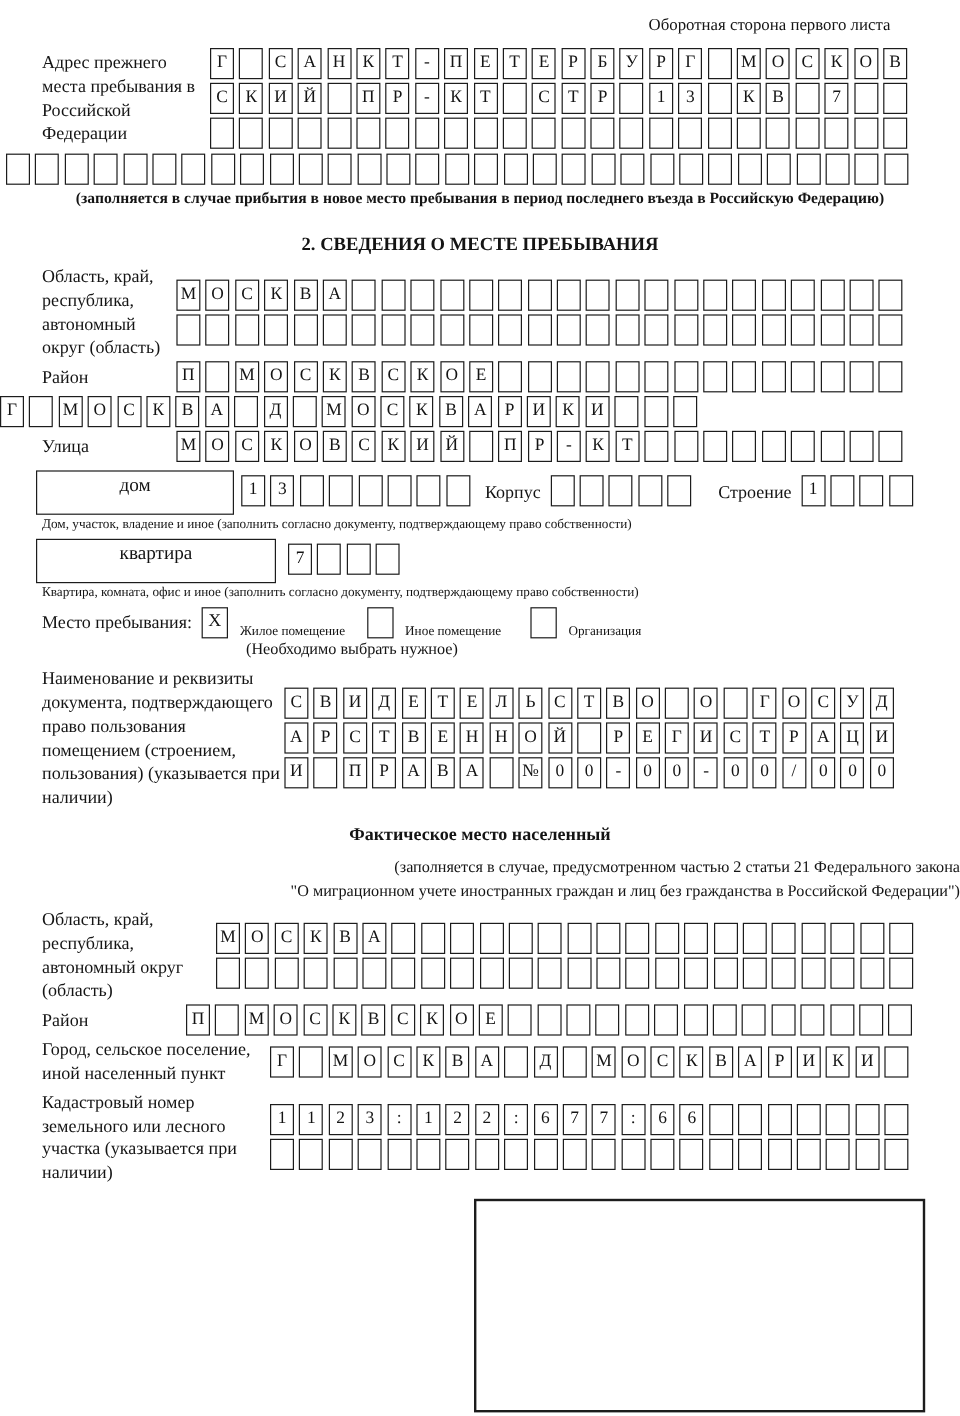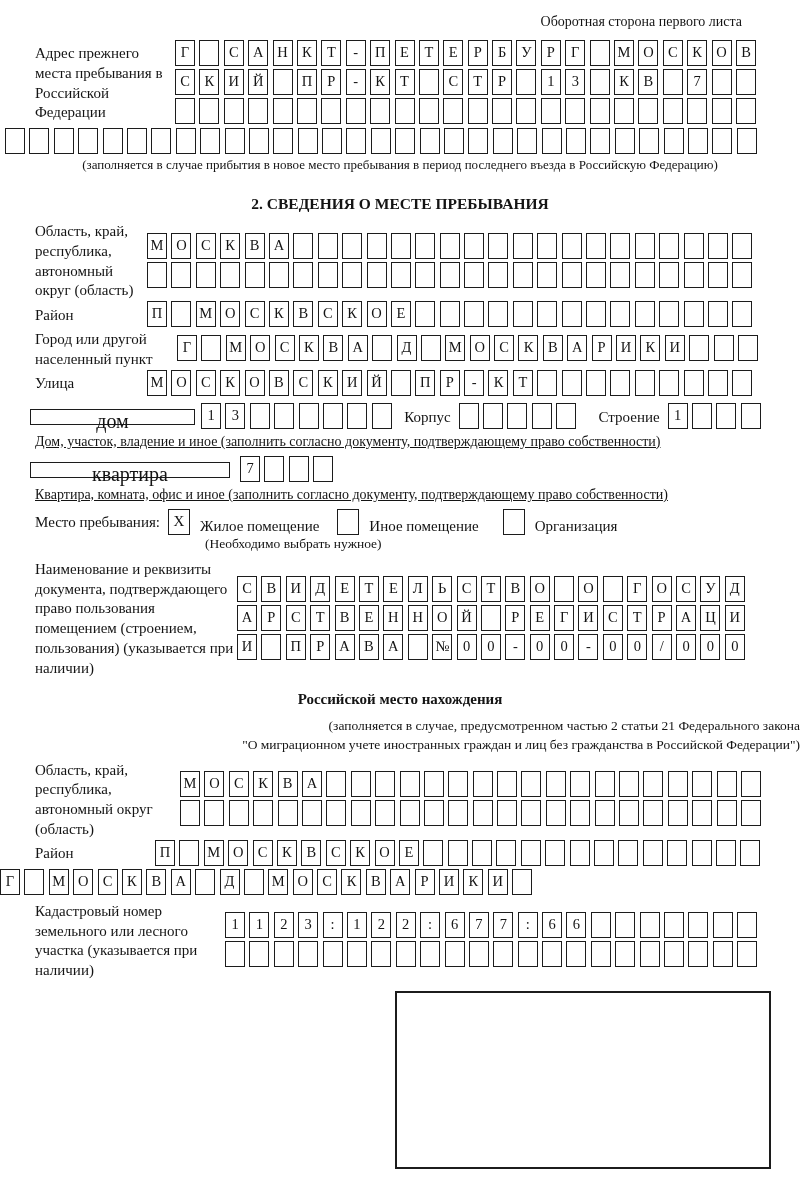--- a/index.html
+++ b/index.html
@@ -14,32 +14,32 @@
   .w-street{width:147px;}
   .w-region3{width:180px;}
   .w-district3{width:155px;}
   .w-city3{width:225px;}
   .w-cad{width:225px;}
   .w-doc{width:237px;}
   .cellrow{white-space:nowrap;margin-bottom:3px;height:26px;}
   .cell{display:inline-block;box-sizing:border-box;width:20px;height:26px;border:1.6px solid #1c1c1c;
         margin-right:4.4px;text-align:center;font-size:14.5px;line-height:23px;vertical-align:top;}
   .fullrow{margin-left:5px;margin-top:1px;}
-  .cap{text-align:center;font-size:13px;margin-top:2px;}
+  .cap{text-align:center;font-size:13px;margin-top:2px;font-weight:bold;}
   .hdr2{text-align:center;font-weight:700;font-size:15.5px;margin:22px 0 9px;}
-  .labelbox{box-sizing:border-box;border:1.6px solid #1c1c1c;height:16px;text-align:center;
-            font-size:20px;line-height:23px;flex:none;}
+  .labelbox{box-sizing:border-box;border:1.6px solid #1c1c1c;height:37px;text-align:center;
+            font-size:16px;line-height:23px;flex:none;}
   .lb-house{width:165px;margin-left:30px;margin-right:6px;}
   .lb-apt{width:200px;margin-left:30px;margin-right:10px;font-family:Liberation Serif, serif;}
   .inline-lab{font-size:15px;line-height:26px;flex:none;}
-  .note-left{margin-left:35px;font-size:14px;margin-top:2px;margin-bottom:6px;text-decoration:underline;}
+  .note-left{margin-left:35px;font-size:11px;margin-top:2px;margin-bottom:6px;}
   .stay{display:flex;align-items:flex-end;margin-left:35px;margin-top:4px;}
   .cb{display:inline-block;box-sizing:border-box;width:22px;height:26px;border:1.6px solid #1c1c1c;
       text-align:center;font-size:15px;line-height:23px;flex:none;}
-  .stay .opt{font-size:15px;margin-left:10px;}
+  .stay .opt{font-size:11px;margin-left:10px;}
   .m8{margin-left:8px;} .m18{margin-left:18px;} .m24{margin-left:24px;}
   .choose-note{margin-left:205px;font-size:13.5px;margin-top:1px;margin-bottom:8px;}
   .fact-hdr{text-align:center;font-weight:700;font-size:15px;margin:12px 0 8px;}
   .fact-cap{text-align:right;font-size:13.5px;line-height:1.45;}
   .stamp-box{width:372px;height:174px;border:2px solid #1c1c1c;margin:10px 0 6px 395px;}
   .stamp-cap{width:405px;margin-left:380px;text-align:center;font-size:13.5px;line-height:1.5;}
   .mt6{margin-top:6px;} .mt4{margin-top:4px;} .mt10{margin-top:10px;}
 </style>
 </head>
 <body>
@@ -66,21 +66,20 @@
     <div class="cellrow"><span class="cell"></span><span class="cell"></span><span class="cell"></span><span class="cell"></span><span class="cell"></span><span class="cell"></span><span class="cell"></span><span class="cell"></span><span class="cell"></span><span class="cell"></span><span class="cell"></span><span class="cell"></span><span class="cell"></span><span class="cell"></span><span class="cell"></span><span class="cell"></span><span class="cell"></span><span class="cell"></span><span class="cell"></span><span class="cell"></span><span class="cell"></span><span class="cell"></span><span class="cell"></span><span class="cell"></span><span class="cell"></span></div>
   </div>
 </div>
 
 <div class="row">
   <div class="lab w-district">Район</div>
   <div class="cellrow"><span class="cell">П</span><span class="cell"></span><span class="cell">М</span><span class="cell">О</span><span class="cell">С</span><span class="cell">К</span><span class="cell">В</span><span class="cell">С</span><span class="cell">К</span><span class="cell">О</span><span class="cell">Е</span><span class="cell"></span><span class="cell"></span><span class="cell"></span><span class="cell"></span><span class="cell"></span><span class="cell"></span><span class="cell"></span><span class="cell"></span><span class="cell"></span><span class="cell"></span><span class="cell"></span><span class="cell"></span><span class="cell"></span><span class="cell"></span></div>
 </div>
 
 <div class="row">
-  <div class="lab w-city2">Город или другой населенный пункт</div>
   <div class="cellrow"><span class="cell">Г</span><span class="cell"></span><span class="cell">М</span><span class="cell">О</span><span class="cell">С</span><span class="cell">К</span><span class="cell">В</span><span class="cell">А</span><span class="cell"></span><span class="cell">Д</span><span class="cell"></span><span class="cell">М</span><span class="cell">О</span><span class="cell">С</span><span class="cell">К</span><span class="cell">В</span><span class="cell">А</span><span class="cell">Р</span><span class="cell">И</span><span class="cell">К</span><span class="cell">И</span><span class="cell"></span><span class="cell"></span><span class="cell"></span></div>
 </div>
 
 <div class="row">
   <div class="lab w-street">Улица</div>
   <div class="cellrow"><span class="cell">М</span><span class="cell">О</span><span class="cell">С</span><span class="cell">К</span><span class="cell">О</span><span class="cell">В</span><span class="cell">С</span><span class="cell">К</span><span class="cell">И</span><span class="cell">Й</span><span class="cell"></span><span class="cell">П</span><span class="cell">Р</span><span class="cell">-</span><span class="cell">К</span><span class="cell">Т</span><span class="cell"></span><span class="cell"></span><span class="cell"></span><span class="cell"></span><span class="cell"></span><span class="cell"></span><span class="cell"></span><span class="cell"></span><span class="cell"></span></div>
 </div>
 
 <div class="row mt4">
   <div class="labelbox lb-house">дом</div>
@@ -111,38 +110,39 @@
 
 <div class="row">
   <div class="lab w-doc">Наименование и реквизиты документа, подтверждающего право пользования помещением (строением, пользования) (указывается при наличии)</div>
   <div>
     <div class="cellrow"><span class="cell">С</span><span class="cell">В</span><span class="cell">И</span><span class="cell">Д</span><span class="cell">Е</span><span class="cell">Т</span><span class="cell">Е</span><span class="cell">Л</span><span class="cell">Ь</span><span class="cell">С</span><span class="cell">Т</span><span class="cell">В</span><span class="cell">О</span><span class="cell"></span><span class="cell">О</span><span class="cell"></span><span class="cell">Г</span><span class="cell">О</span><span class="cell">С</span><span class="cell">У</span><span class="cell">Д</span></div>
     <div class="cellrow"><span class="cell">А</span><span class="cell">Р</span><span class="cell">С</span><span class="cell">Т</span><span class="cell">В</span><span class="cell">Е</span><span class="cell">Н</span><span class="cell">Н</span><span class="cell">О</span><span class="cell">Й</span><span class="cell"></span><span class="cell">Р</span><span class="cell">Е</span><span class="cell">Г</span><span class="cell">И</span><span class="cell">С</span><span class="cell">Т</span><span class="cell">Р</span><span class="cell">А</span><span class="cell">Ц</span><span class="cell">И</span></div>
     <div class="cellrow"><span class="cell">И</span><span class="cell"></span><span class="cell">П</span><span class="cell">Р</span><span class="cell">А</span><span class="cell">В</span><span class="cell">А</span><span class="cell"></span><span class="cell">№</span><span class="cell">0</span><span class="cell">0</span><span class="cell">-</span><span class="cell">0</span><span class="cell">0</span><span class="cell">-</span><span class="cell">0</span><span class="cell">0</span><span class="cell">/</span><span class="cell">0</span><span class="cell">0</span><span class="cell">0</span></div>
   </div>
 </div>
 
-<div class="fact-hdr">Российской место нахождения</div>
+<div class="fact-hdr">Фактическое место населенный</div>
 <div class="fact-cap">(заполняется в случае, предусмотренном частью 2 статьи 21 Федерального закона</div>
 <div class="fact-cap">"О миграционном учете иностранных граждан и лиц без гражданства в Российской Федерации")</div>
 
 <div class="row mt6">
   <div class="lab w-region3">Область, край, республика, автономный округ (область)</div>
   <div>
     <div class="cellrow"><span class="cell">М</span><span class="cell">О</span><span class="cell">С</span><span class="cell">К</span><span class="cell">В</span><span class="cell">А</span><span class="cell"></span><span class="cell"></span><span class="cell"></span><span class="cell"></span><span class="cell"></span><span class="cell"></span><span class="cell"></span><span class="cell"></span><span class="cell"></span><span class="cell"></span><span class="cell"></span><span class="cell"></span><span class="cell"></span><span class="cell"></span><span class="cell"></span><span class="cell"></span><span class="cell"></span><span class="cell"></span></div>
     <div class="cellrow"><span class="cell"></span><span class="cell"></span><span class="cell"></span><span class="cell"></span><span class="cell"></span><span class="cell"></span><span class="cell"></span><span class="cell"></span><span class="cell"></span><span class="cell"></span><span class="cell"></span><span class="cell"></span><span class="cell"></span><span class="cell"></span><span class="cell"></span><span class="cell"></span><span class="cell"></span><span class="cell"></span><span class="cell"></span><span class="cell"></span><span class="cell"></span><span class="cell"></span><span class="cell"></span><span class="cell"></span></div>
   </div>
 </div>
 
 <div class="row">
   <div class="lab w-district3">Район</div>
   <div class="cellrow"><span class="cell">П</span><span class="cell"></span><span class="cell">М</span><span class="cell">О</span><span class="cell">С</span><span class="cell">К</span><span class="cell">В</span><span class="cell">С</span><span class="cell">К</span><span class="cell">О</span><span class="cell">Е</span><span class="cell"></span><span class="cell"></span><span class="cell"></span><span class="cell"></span><span class="cell"></span><span class="cell"></span><span class="cell"></span><span class="cell"></span><span class="cell"></span><span class="cell"></span><span class="cell"></span><span class="cell"></span><span class="cell"></span><span class="cell"></span></div>
 </div>
 
 <div class="row">
+  <div class="lab w-city3">Город, сельское поселение, иной населенный пункт</div>
   <div class="cellrow"><span class="cell">Г</span><span class="cell"></span><span class="cell">М</span><span class="cell">О</span><span class="cell">С</span><span class="cell">К</span><span class="cell">В</span><span class="cell">А</span><span class="cell"></span><span class="cell">Д</span><span class="cell"></span><span class="cell">М</span><span class="cell">О</span><span class="cell">С</span><span class="cell">К</span><span class="cell">В</span><span class="cell">А</span><span class="cell">Р</span><span class="cell">И</span><span class="cell">К</span><span class="cell">И</span><span class="cell"></span></div>
 </div>
 
 <div class="row mt4">
   <div class="lab w-cad">Кадастровый номер земельного или лесного участка (указывается при наличии)</div>
   <div>
     <div class="cellrow"><span class="cell">1</span><span class="cell">1</span><span class="cell">2</span><span class="cell">3</span><span class="cell">:</span><span class="cell">1</span><span class="cell">2</span><span class="cell">2</span><span class="cell">:</span><span class="cell">6</span><span class="cell">7</span><span class="cell">7</span><span class="cell">:</span><span class="cell">6</span><span class="cell">6</span><span class="cell"></span><span class="cell"></span><span class="cell"></span><span class="cell"></span><span class="cell"></span><span class="cell"></span><span class="cell"></span></div>
     <div class="cellrow"><span class="cell"></span><span class="cell"></span><span class="cell"></span><span class="cell"></span><span class="cell"></span><span class="cell"></span><span class="cell"></span><span class="cell"></span><span class="cell"></span><span class="cell"></span><span class="cell"></span><span class="cell"></span><span class="cell"></span><span class="cell"></span><span class="cell"></span><span class="cell"></span><span class="cell"></span><span class="cell"></span><span class="cell"></span><span class="cell"></span><span class="cell"></span><span class="cell"></span></div>
   </div>
 </div>

